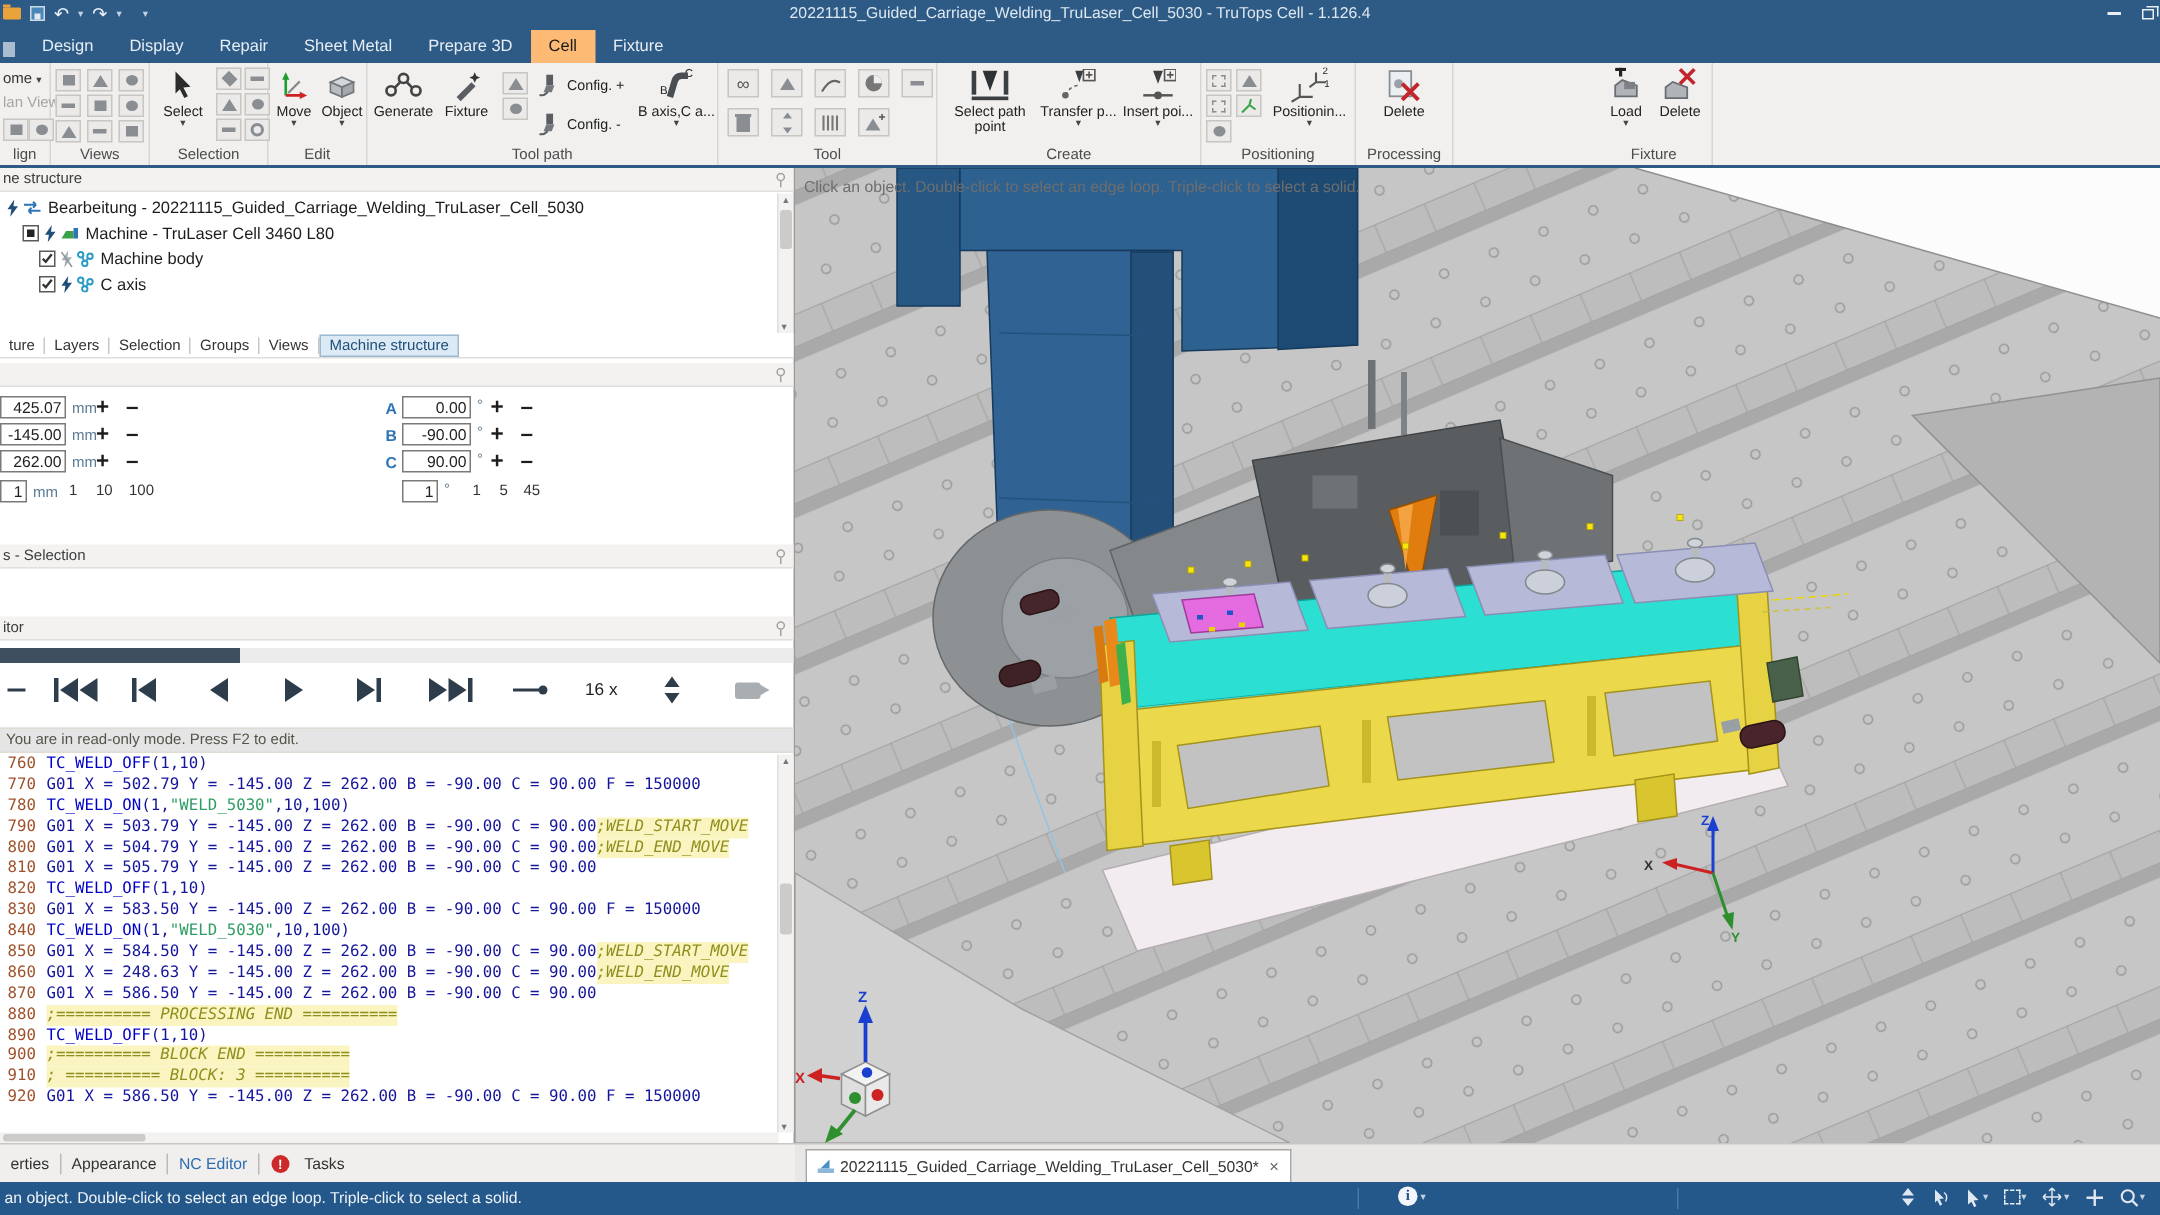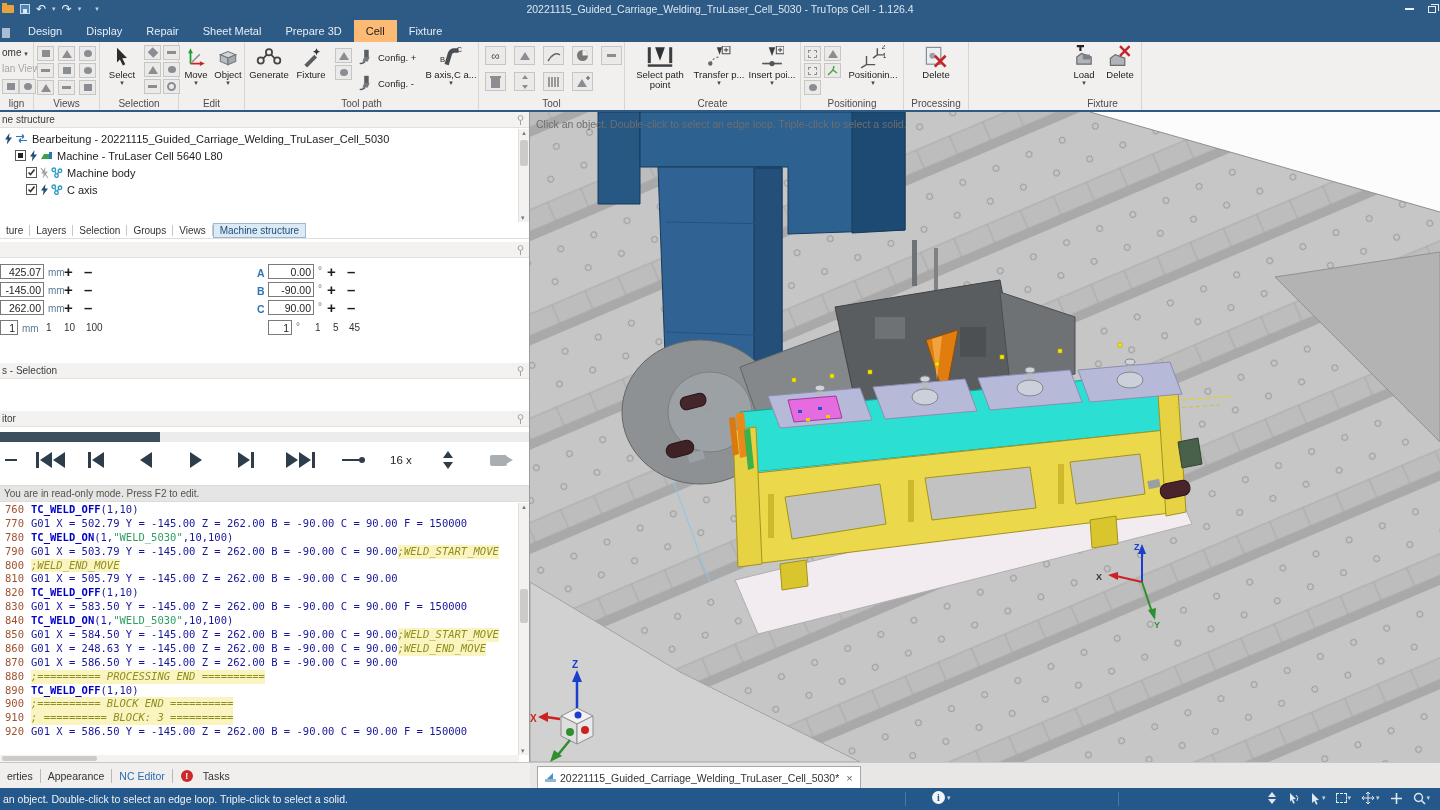--- a/index.html
+++ b/index.html
@@ -76,21 +76,21 @@
 .cam{width:17px;height:11px;background:#a9aeb3;border-radius:2px;position:relative}
 .cam:after{content:"";position:absolute;right:-6px;top:1px;border-top:4px solid transparent;border-bottom:4px solid transparent;border-left:7px solid #a9aeb3}
 .speed{font-size:11.5px;color:#222}
 .roline{position:absolute;left:0;width:530px;height:17px;background:#e5e5e5;border-top:1px solid #ddddd5;border-bottom:1px solid #ddddd5;font-size:10px;color:#54544a;padding:2px 0 0 4px}
 
 .nc{position:absolute;left:0;width:530px;background:#fff;font-family:"DejaVu Sans Mono",monospace;font-size:10.5px;overflow:hidden}
 .ncline{display:flex;height:13.9px;line-height:13.9px;white-space:pre;width:max-content;padding-right:6px}
 .ncline.hl{background:#fdf400;outline:1px solid #c9ba00}
 .lnum{width:24px;flex:0 0 auto;color:#a0522d;text-align:right;margin-right:7px}
 .t-g{color:#16169c}
-.t-k{color:#0000c8;font-weight:bold}
+.t-k{color:#0000c8;font-weight:normal}
 .t-s{color:#2e9e63}
 .t-c{color:#8f8f1f;font-style:italic;background:#faf5c0}
 .hl .t-g{color:#101080}
 
 .btabs{position:absolute;left:0;top:762px;width:530px;height:26px;background:#f0efee;border-top:1px solid #c9c7c5;display:flex;align-items:center;font-size:10.5px;color:#333}
 .btab{padding:4px 7px;white-space:nowrap;cursor:default}
 .btab.nce{color:#2b6cb0}
 .bsep{width:1px;height:14px;background:#bcbab8}
 .errdot{width:12px;height:12px;border-radius:50%;background:#cc2a2a;color:#fff;font-size:9px;font-weight:bold;display:flex;align-items:center;justify-content:center;margin:0 3px 0 8px}
 .docstrip{position:absolute;left:530px;top:762px;width:910px;height:26px;background:#e9e7e5;border-top:1px solid #c9c7c5}
@@ -505,21 +505,21 @@
             </span>
             <span class="ticons">
               <svg width="9" height="12" viewBox="0 0 9 12">
                 <path d="M5.5 0 L1 6.5 H3.6 L2.8 11.5 L8 4.5 H5 Z" fill="#1f4e79"></path>
               </svg>
               <svg width="13" height="11" viewBox="0 0 13 11">
                 <path d="M1 9 L4 4 H9 V9 Z" fill="#3aa34a"></path>
                 <rect x="9" y="2" width="3" height="7" fill="#2e75b6"></rect>
               </svg>
             </span>
-            <span>Machine - TruLaser Cell 5640 L80</span>
+            <span>Machine - TruLaser Cell 3460 L80</span>
           </div>
           <div class="trow" style="padding-left: 26px;">
             <span class="cb">
               <svg width="9" height="9">
                 <path d="M1.5 4.5 L3.5 6.5 L7.5 1.5" stroke="#333" stroke-width="1.6" fill="none"></path>
               </svg>
             </span>
             <span class="ticons">
               <svg width="9" height="12" viewBox="0 0 9 12">
                 <path d="M5.5 0 L1 6.5 H3.6 L2.8 11.5 L8 4.5 H5 Z" fill="#a7aeb5"></path>
@@ -680,21 +680,21 @@
             <span class="cam"></span>
           </span>
       </div>
       <div class="roline" style="top:373px">You are in read-only mode. Press F2 to edit.</div>
 
       <div class="nc" style="top:391px;height:252px">
           <div class="ncline"><span class="lnum">760</span><span class="t-k">TC_WELD_OFF</span><span class="t-g">(1,10)</span></div>
           <div class="ncline"><span class="lnum">770</span><span class="t-g">G01 X = 502.79 Y = -145.00 Z = 262.00 B = -90.00 C = 90.00 F = 150000</span></div>
           <div class="ncline"><span class="lnum">780</span><span class="t-k">TC_WELD_ON</span><span class="t-g">(1,</span><span class="t-s">"WELD_5030"</span><span class="t-g">,10,100)</span></div>
           <div class="ncline"><span class="lnum">790</span><span class="t-g">G01 X = 503.79 Y = -145.00 Z = 262.00 B = -90.00 C = 90.00</span><span class="t-c">;WELD_START_MOVE</span></div>
-          <div class="ncline"><span class="lnum">800</span><span class="t-c">;WELD_END_MOVE</span></div>
+          <div class="ncline"><span class="lnum">800</span><span class="t-g">G01 X = 504.79 Y = -145.00 Z = 262.00 B = -90.00 C = 90.00</span><span class="t-c">;WELD_END_MOVE</span></div>
           <div class="ncline"><span class="lnum">810</span><span class="t-g">G01 X = 505.79 Y = -145.00 Z = 262.00 B = -90.00 C = 90.00</span></div>
           <div class="ncline"><span class="lnum">820</span><span class="t-k">TC_WELD_OFF</span><span class="t-g">(1,10)</span></div>
           <div class="ncline"><span class="lnum">830</span><span class="t-g">G01 X = 583.50 Y = -145.00 Z = 262.00 B = -90.00 C = 90.00 F = 150000</span></div>
           <div class="ncline"><span class="lnum">840</span><span class="t-k">TC_WELD_ON</span><span class="t-g">(1,</span><span class="t-s">"WELD_5030"</span><span class="t-g">,10,100)</span></div>
           <div class="ncline"><span class="lnum">850</span><span class="t-g">G01 X = 584.50 Y = -145.00 Z = 262.00 B = -90.00 C = 90.00</span><span class="t-c">;WELD_START_MOVE</span></div>
           <div class="ncline"><span class="lnum">860</span><span class="t-g">G01 X = 248.63 Y = -145.00 Z = 262.00 B = -90.00 C = 90.00</span><span class="t-c">;WELD_END_MOVE</span></div>
           <div class="ncline"><span class="lnum">870</span><span class="t-g">G01 X = 586.50 Y = -145.00 Z = 262.00 B = -90.00 C = 90.00</span></div>
           <div class="ncline"><span class="lnum">880</span><span class="t-c">;========== PROCESSING END ==========</span></div>
           <div class="ncline"><span class="lnum">890</span><span class="t-k">TC_WELD_OFF</span><span class="t-g">(1,10)</span></div>
           <div class="ncline"><span class="lnum">900</span><span class="t-c">;========== BLOCK END ==========</span></div>

